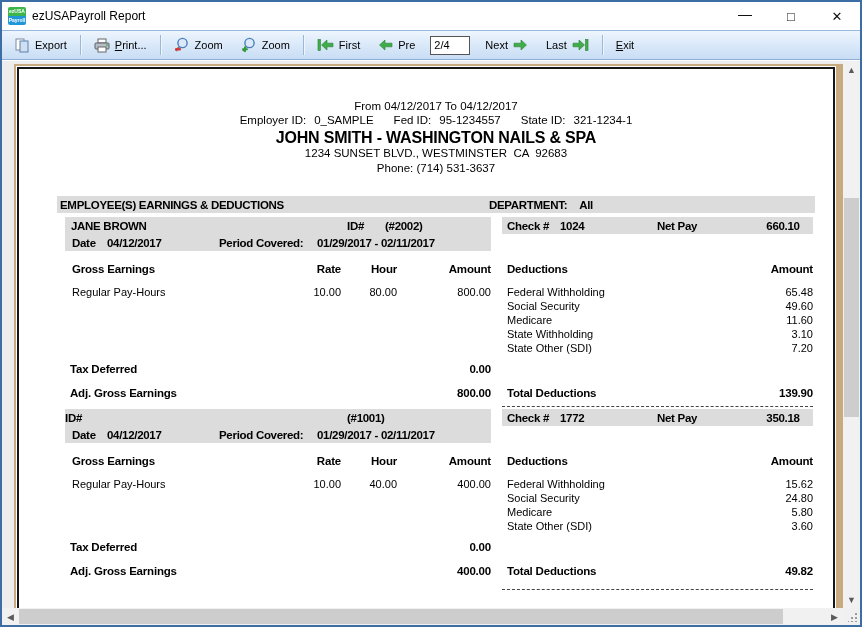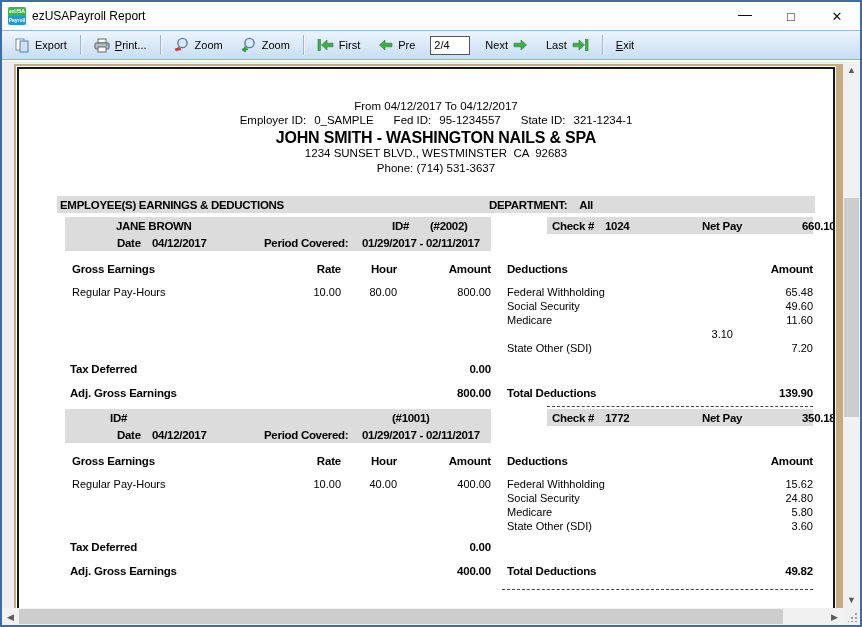--- a/index.html
+++ b/index.html
@@ -61,21 +61,21 @@
           font-weight:bold; letter-spacing:-0.3px; font-size:11.5px; }
   .band .sec-title { padding-left:3px; }
   .band .dept { margin-left:205px; }
   .band .dept-val { margin-left:12px; }
 
   .emp { margin-left:8px; width:748px; margin-top:4px; }
   .emp + .emp { margin-top:8px; }
   .emp-head { display:flex; gap:11px; }
   .head-left { width:426px; background:#dcdcdc; }
   .head-right { width:311px; }
-  .hrow { height:17px; display:grid; align-items:center; font-weight:bold; letter-spacing:-0.3px; font-size:11.5px;margin-left:45px; }
+  .hrow { height:17px; display:grid; align-items:center; font-weight:bold; letter-spacing:-0.3px; font-size:11.5px; }
   .name-row { grid-template-columns:282px 38px 1fr; }
   .name-row .name { padding-left:6px; }
   .date-row { grid-template-columns:42px 112px 98px 1fr; }
   .date-row .dl { padding-left:7px; }
   .check-row { grid-template-columns:58px 97px 100px 1fr; background:#dcdcdc; position:relative; }
   .check-row .cl { padding-left:5px; }
   .check-row .np-amt { text-align:center; padding-right:4px; }
   .emp + .emp .check-row::before { content:""; position:absolute; left:0; right:0; top:-3px;
           border-top:1px dashed #444; }
 
@@ -299,20 +299,21 @@
                   </div>
                   <div class="ded-grid">
                     <span class="fc">Social Security</span>
                     <span class="num">49.60</span>
                   </div>
                   <div class="ded-grid">
                     <span class="fc">Medicare</span>
                     <span class="num">11.60</span>
                   </div>
                   <div class="ded-grid">
+                    <span class="fc">State Withholding</span>
                     <span class="num">3.10</span>
                   </div>
                   <div class="ded-grid">
                     <span class="fc">State Other (SDI)</span>
                     <span class="num">7.20</span>
                   </div>
                 </div>
                 <div class="ded-grid sumrow">
                   <span class="fc">Total Deductions</span>
                   <span class="num">139.90</span>

